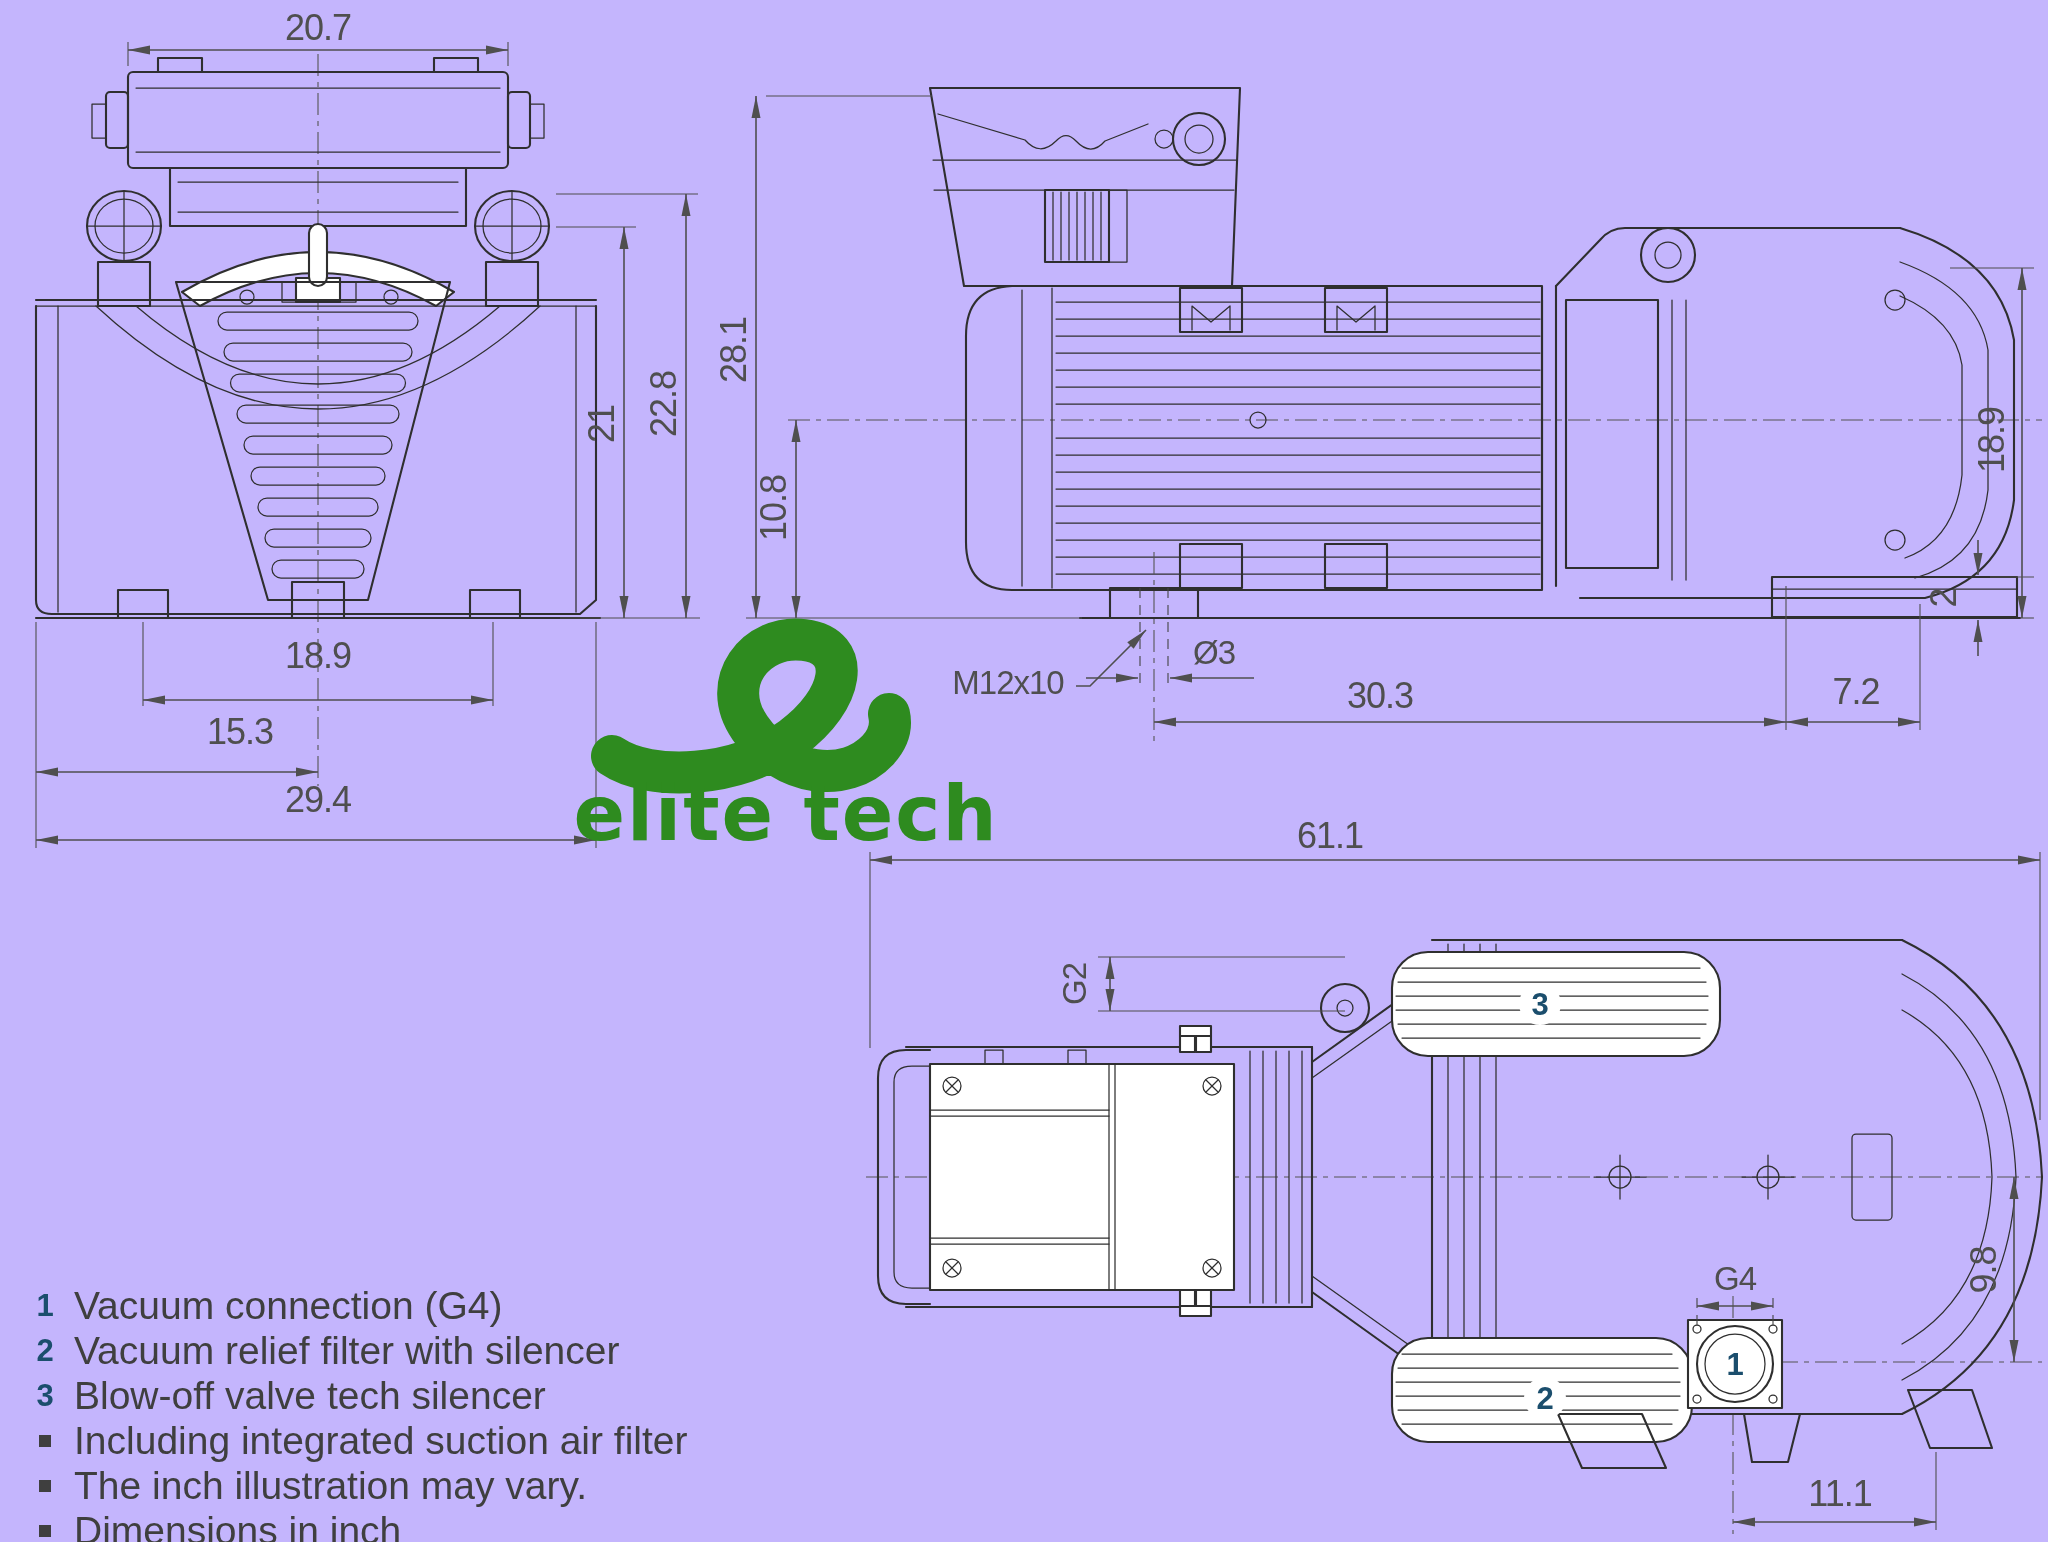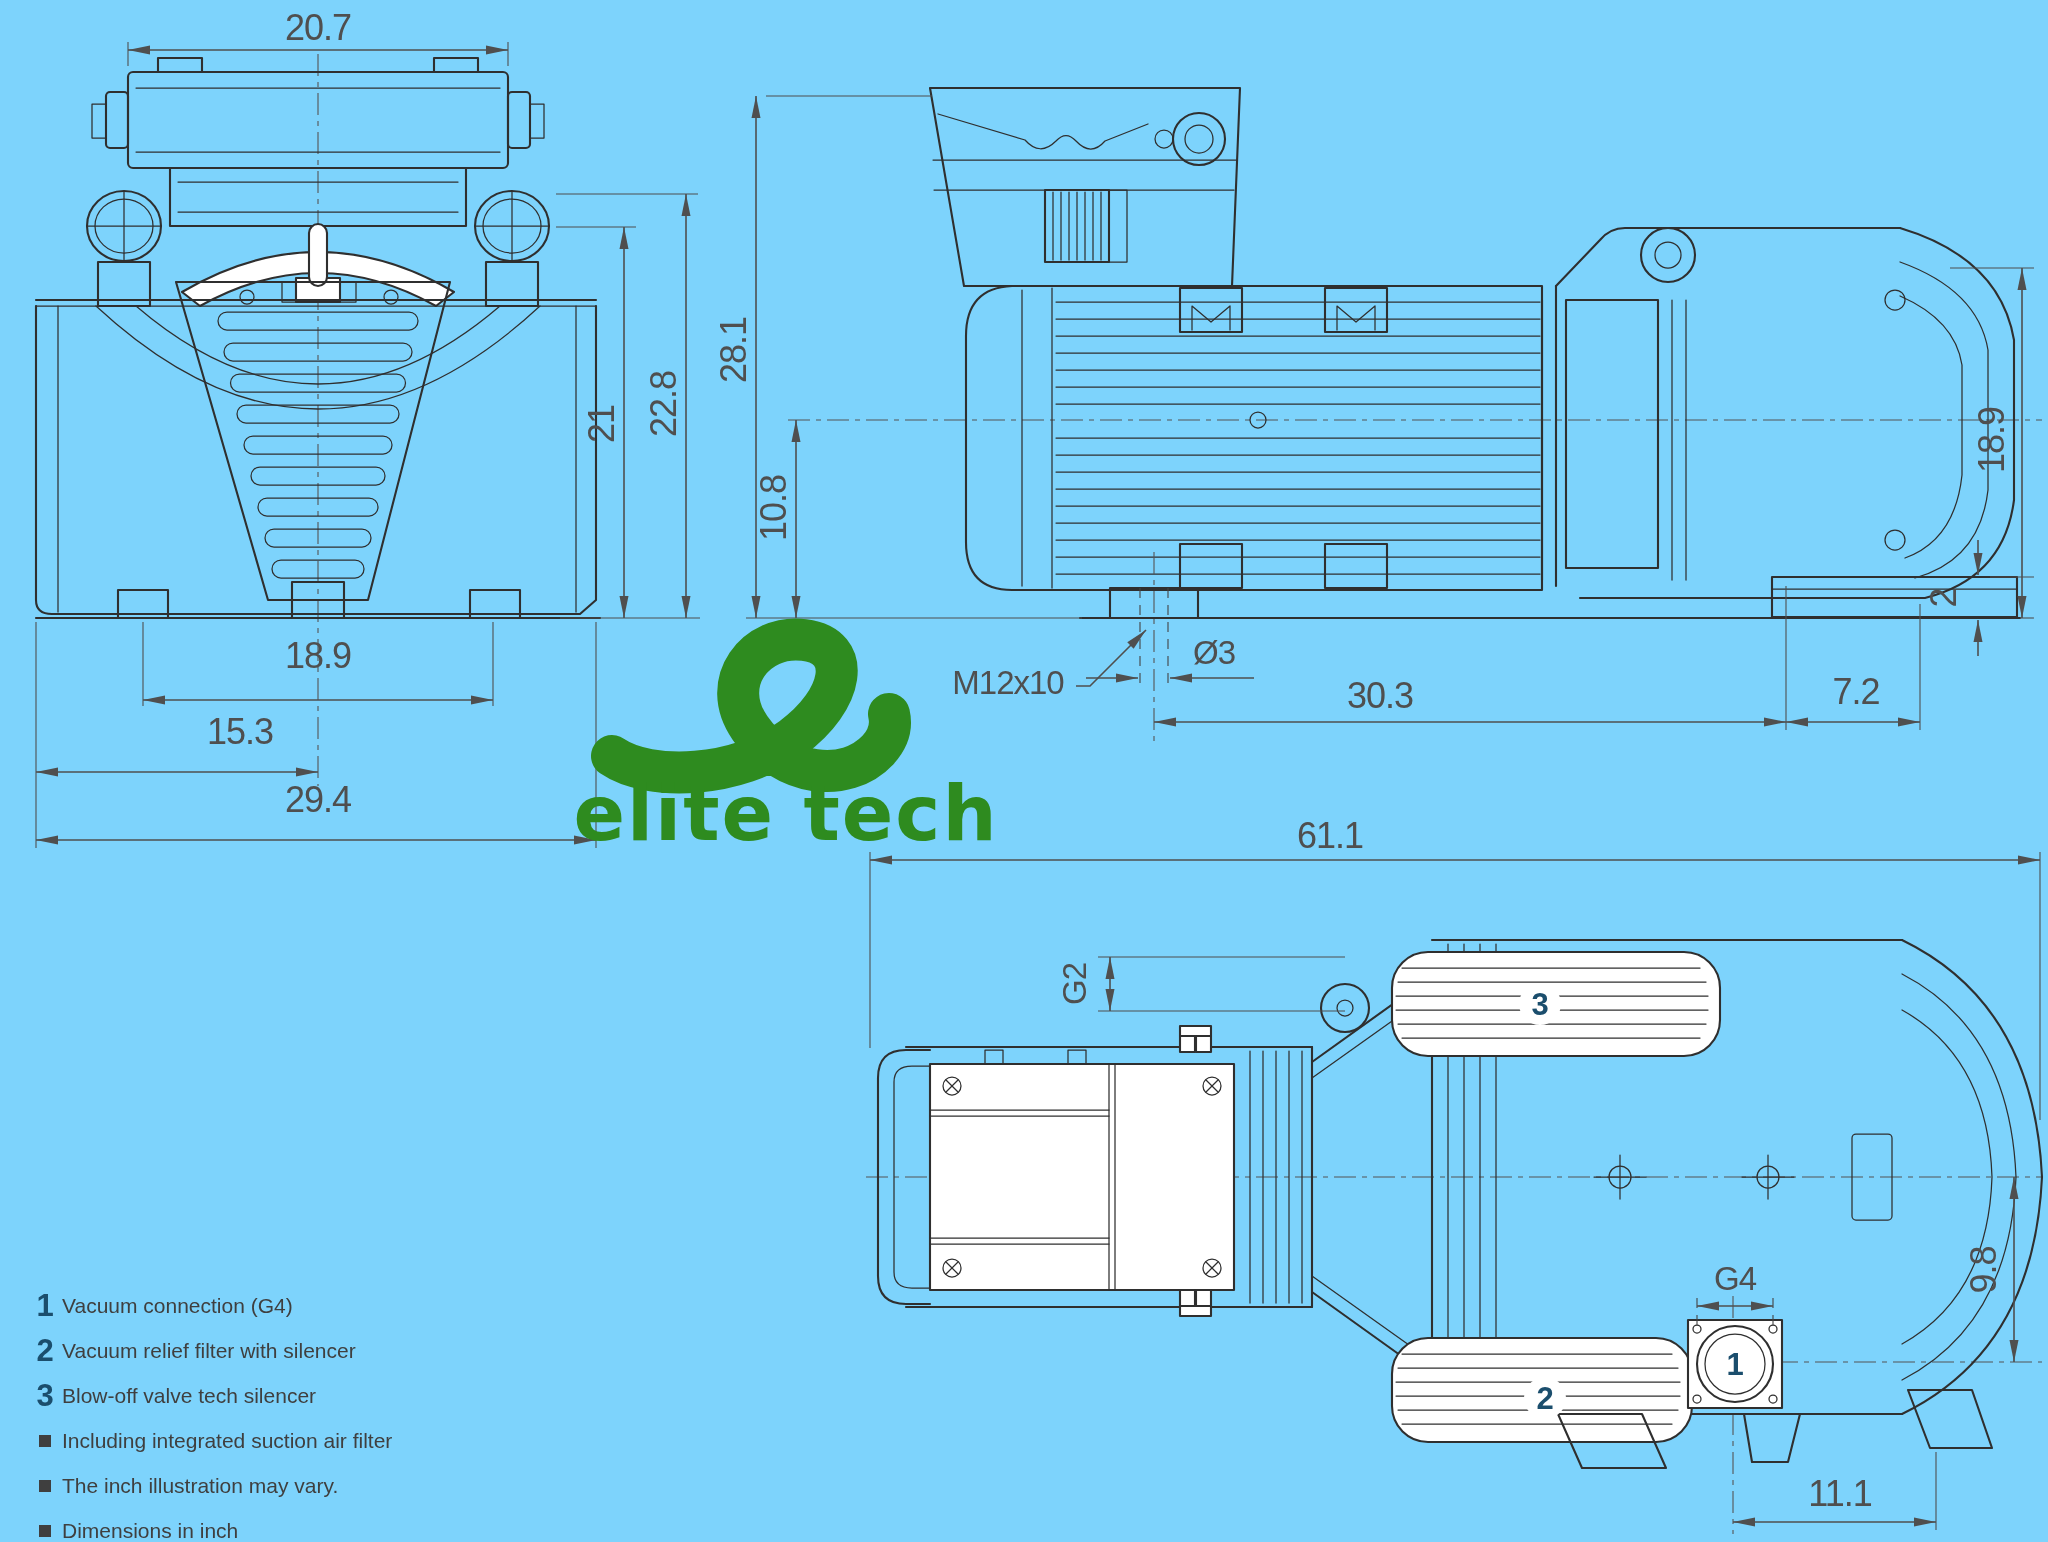--- a/index.html
+++ b/index.html
@@ -1,16 +1,16 @@
 <!DOCTYPE html>
 <html><head>
 <meta charset="utf-8">
 <style>
   html,body{margin:0;padding:0;background:#ffffff;}
-  #stage{position:relative;width:2048px;height:1542px;background:#7dd3fc;overflow:hidden;
+  #stage{position:relative;width:2048px;height:1542px;background:#c4b5fd;overflow:hidden;
          font-family:"Liberation Sans", sans-serif;}
   svg{position:absolute;left:0;top:0;}
   
   .o {stroke:#2f2f2f;stroke-width:2.1;fill:none;stroke-linejoin:round;stroke-linecap:round;}
   .t {stroke:#2f2f2f;stroke-width:1.25;fill:none;stroke-linejoin:round;stroke-linecap:round;}
   .w {fill:#ffffff;}
   .cl{stroke:#555;stroke-width:1.1;fill:none;stroke-dasharray:22 6 5 6;}
   .hd{stroke:#444;stroke-width:1.1;fill:none;stroke-dasharray:10 7;}
   
   .dl{stroke:#4f4f4f;stroke-width:1.6;fill:none;}
@@ -19,21 +19,21 @@
   text.dims{fill:#4f4f4f;font-size:33px;letter-spacing:-1px;font-family:"Liberation Sans",sans-serif;}
   text.callout{fill:#1b4e6d;font-size:31px;font-weight:bold;font-family:"Liberation Sans",sans-serif;}
   text.logotxt{fill:#2e8b1f;font-size:76px;font-weight:bold;letter-spacing:2px;
                font-family:"DejaVu Sans","Liberation Sans",sans-serif;}
   
   .legend{position:absolute;left:28px;top:1283px;width:620px;}
   .legend .row{display:flex;align-items:center;height:45px;}
   .legend .mark{width:34px;text-align:center;color:#1b4e6d;font-weight:bold;font-size:31px;flex:0 0 34px;}
   .legend .mark.sq{display:flex;align-items:center;justify-content:center;}
   .legend .sq i{display:block;width:12px;height:12px;background:#3f3f3f;}
-  .legend .txt{color:#3f3f3f;font-size:21px;white-space:nowrap;}
+  .legend .txt{color:#3f3f3f;font-size:39px;margin-left:12px;white-space:nowrap;}
 </style>
 </head>
 <body>
 
 <div id="stage">
 
 <svg width="2048" height="1542" viewBox="0 0 2048 1542">
   <defs>
     <marker id="ae" markerUnits="userSpaceOnUse" markerWidth="26" markerHeight="12" refX="25" refY="6" orient="auto">
       <path d="M25,6 L3,1.5 L3,10.5 Z" fill="#4f4f4f"></path>

